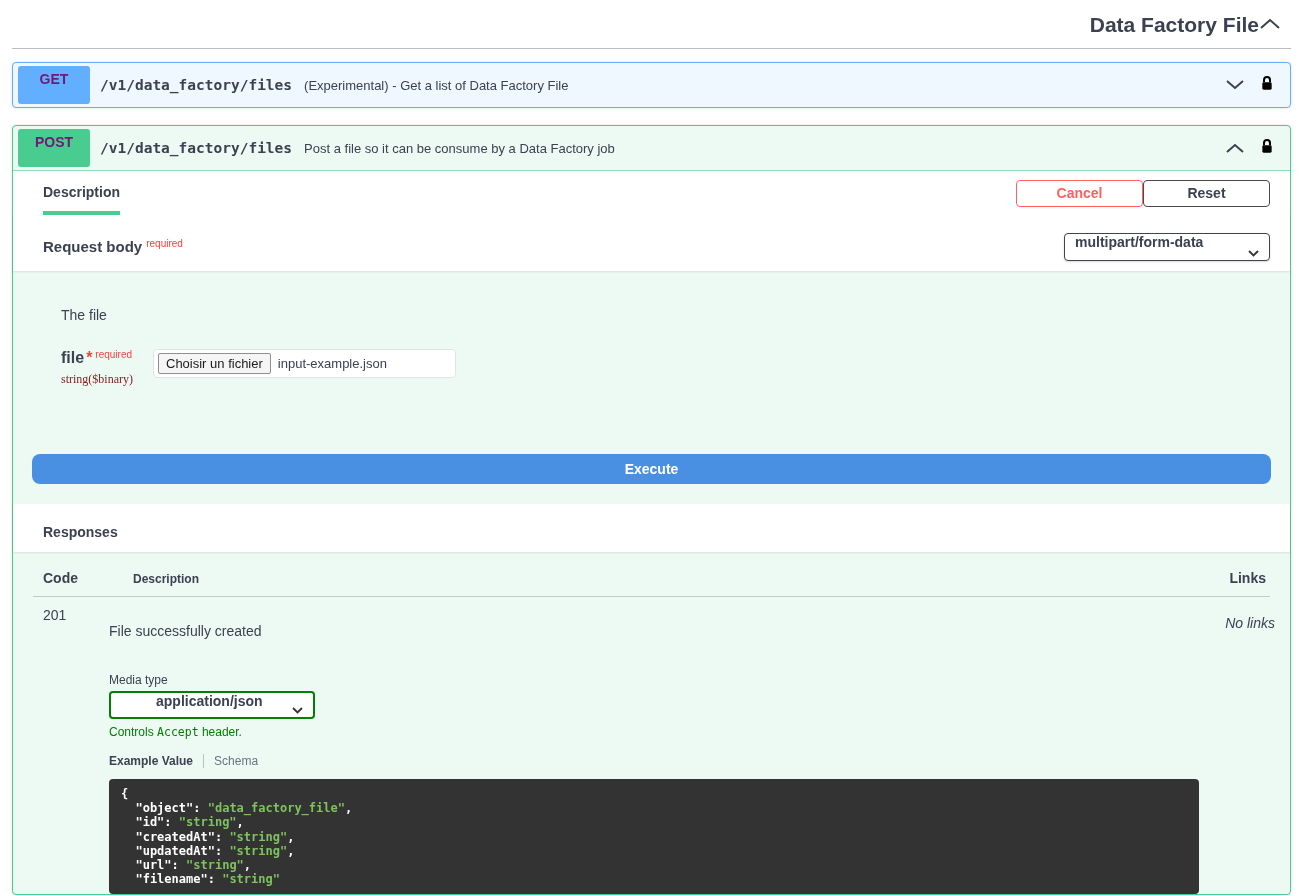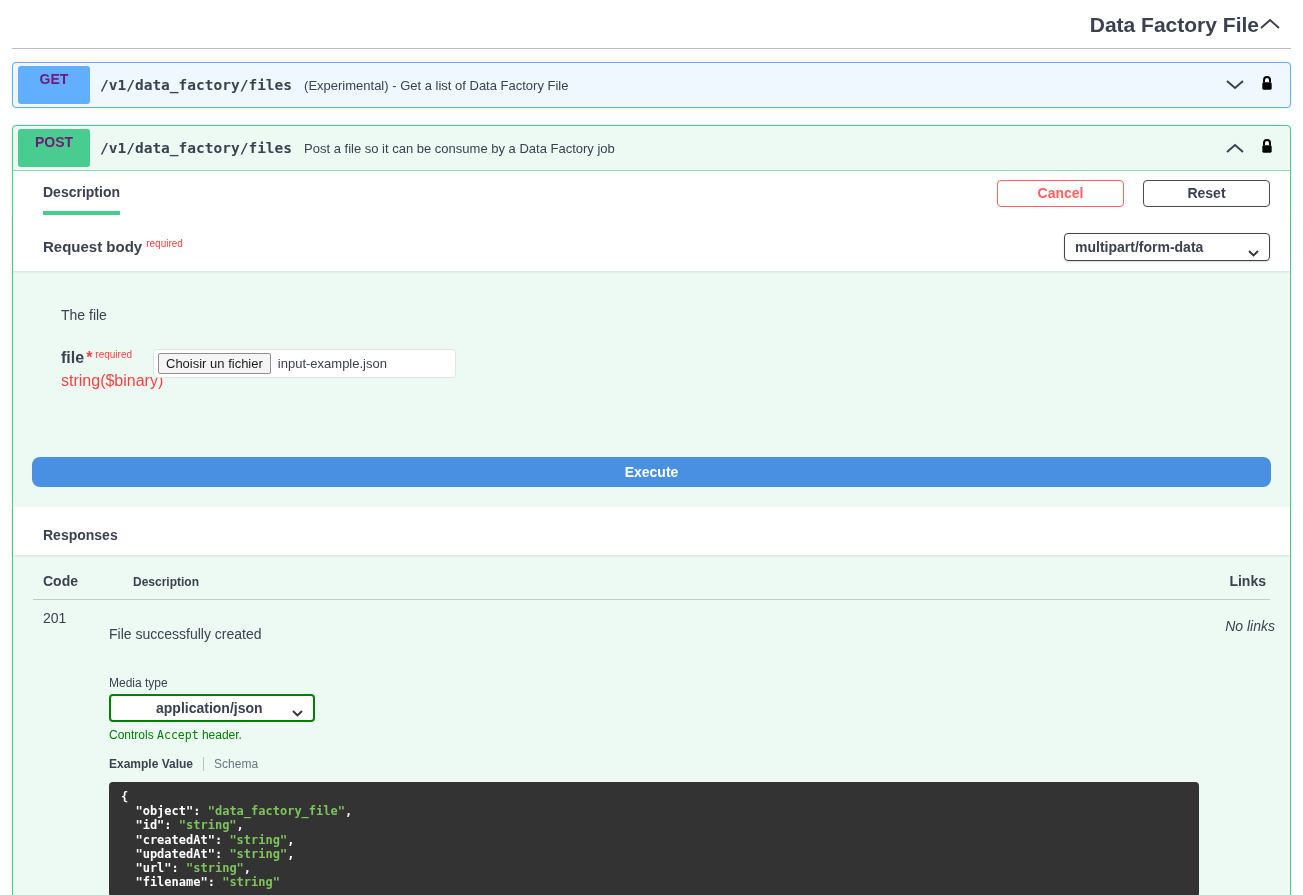--- a/index.html
+++ b/index.html
@@ -27,52 +27,52 @@
              font-size: 14.5px; font-weight: bold; color: #3b4151; }
   .op-desc { margin-left: 12px; font-size: 13px; color: #3b4151; }
   .summary-icons { margin-left: auto; display: flex; align-items: center; gap: 16px; padding-right: 6px; }
 
   
   .tab-header { background: #fff; display: flex; justify-content: space-between; align-items: center;
                 padding: 0 20px 0 30px; height: 44px; }
   .tab-item { position: relative; height: 44px; display: flex; align-items: center;
               font-size: 14px; font-weight: bold; color: #3b4151; cursor: pointer; padding-bottom: 2px; }
   .tab-item::after { content: ""; position: absolute; left: 0; right: 0; bottom: 0; height: 4px; background: #49cc90; }
-  .btn-group { display: flex; gap: 19px; }
+  .btn-group { display: flex; }
   .btn { width: 127px; height: 27px; border-radius: 4px; background: #fff; font-size: 14px;
          font-weight: bold; font-family: inherit; cursor: pointer; }
   .btn.cancel { border: 1px solid #ff6060; color: #ff6060; }
   .btn.reset  { border: 1px solid #4a4a4a; color: #3b4151; }
 
   .no-params { padding: 16px 30px 23px; font-size: 14px; color: #3b4151; }
 
   
   .section-header { background: #fff; display: flex; justify-content: space-between; align-items: center;
                     padding: 18px 20px 10px 30px; min-height: 48px;
                     box-shadow: 0 1px 2px rgba(0,0,0,.1); position: relative; }
   .section-label { font-size: 15px; font-weight: bold; color: #3b4151; }
   .sup-required { font-size: 10px; color: #f93e3e; vertical-align: top; margin-left: 4px; }
 
   .select-box { position: relative; background: #fff; border: 1px solid #41444e; border-radius: 4px;
-                height: 28px; display: flex; align-items: center; padding: 0 34px 0 10px;
+                height: 28px; display: flex; padding: 0 34px 0 10px;
                 font-size: 14px; font-weight: bold; color: #3b4151; cursor: pointer;
                 box-shadow: 0 1px 2px rgba(0,0,0,.15); min-width: 206px; }
   .select-box .sel-chev { position: absolute; right: 10px; top: 10px; }
   .select-box.accept { border: 2px solid green; box-shadow: none; height: 28px; }
 
   
   .body-content { padding: 36px 19px 20px; }
   .param-desc { margin-left: 29px; font-size: 14px; color: #3b4151; }
   .param-row { display: flex; align-items: flex-start; margin-top: 26px; margin-left: 29px; }
   .param-name-col { width: 92px; flex: none; }
   .param-name { font-size: 16px; font-weight: bold; color: #3b4151; }
   .param-star { color: #f93e3e; font-weight: bold; margin-left: 2px; }
   .param-required { color: #f93e3e; font-size: 10px; vertical-align: top; margin-left: 3px; }
-  .param-type { margin-top: 5px; font-family: Liberation Sans, sans-serif;
-                font-size: 16px; color: #ef4444; }
+  .param-type { margin-top: 5px; font-family: Liberation Serif, serif;
+                font-size: 12px; color: #7f1d1d; }
   .file-box { width: 303px; height: 29px; background: #fff; border: 1px solid #e0e4e8; border-radius: 4px;
               display: flex; align-items: center; padding: 0 4px; cursor: pointer; }
   .file-btn { border: 1px solid #8f8f8f; border-radius: 2px; background: #f5f5f5; font-size: 13px;
               color: #1b1b1b; height: 21px; line-height: 19px; padding: 0 7px; font-family: inherit; cursor: pointer; flex: none; }
   .file-name { margin-left: 7px; font-size: 13px; color: #3b4151; }
 
   .execute-btn { display: block; width: 100%; height: 30px; margin-top: 67px; border: none; border-radius: 8px;
                  background: #4a90e2; color: #fff; font-size: 14px; font-weight: bold;
                  font-family: inherit; cursor: pointer; }
 

